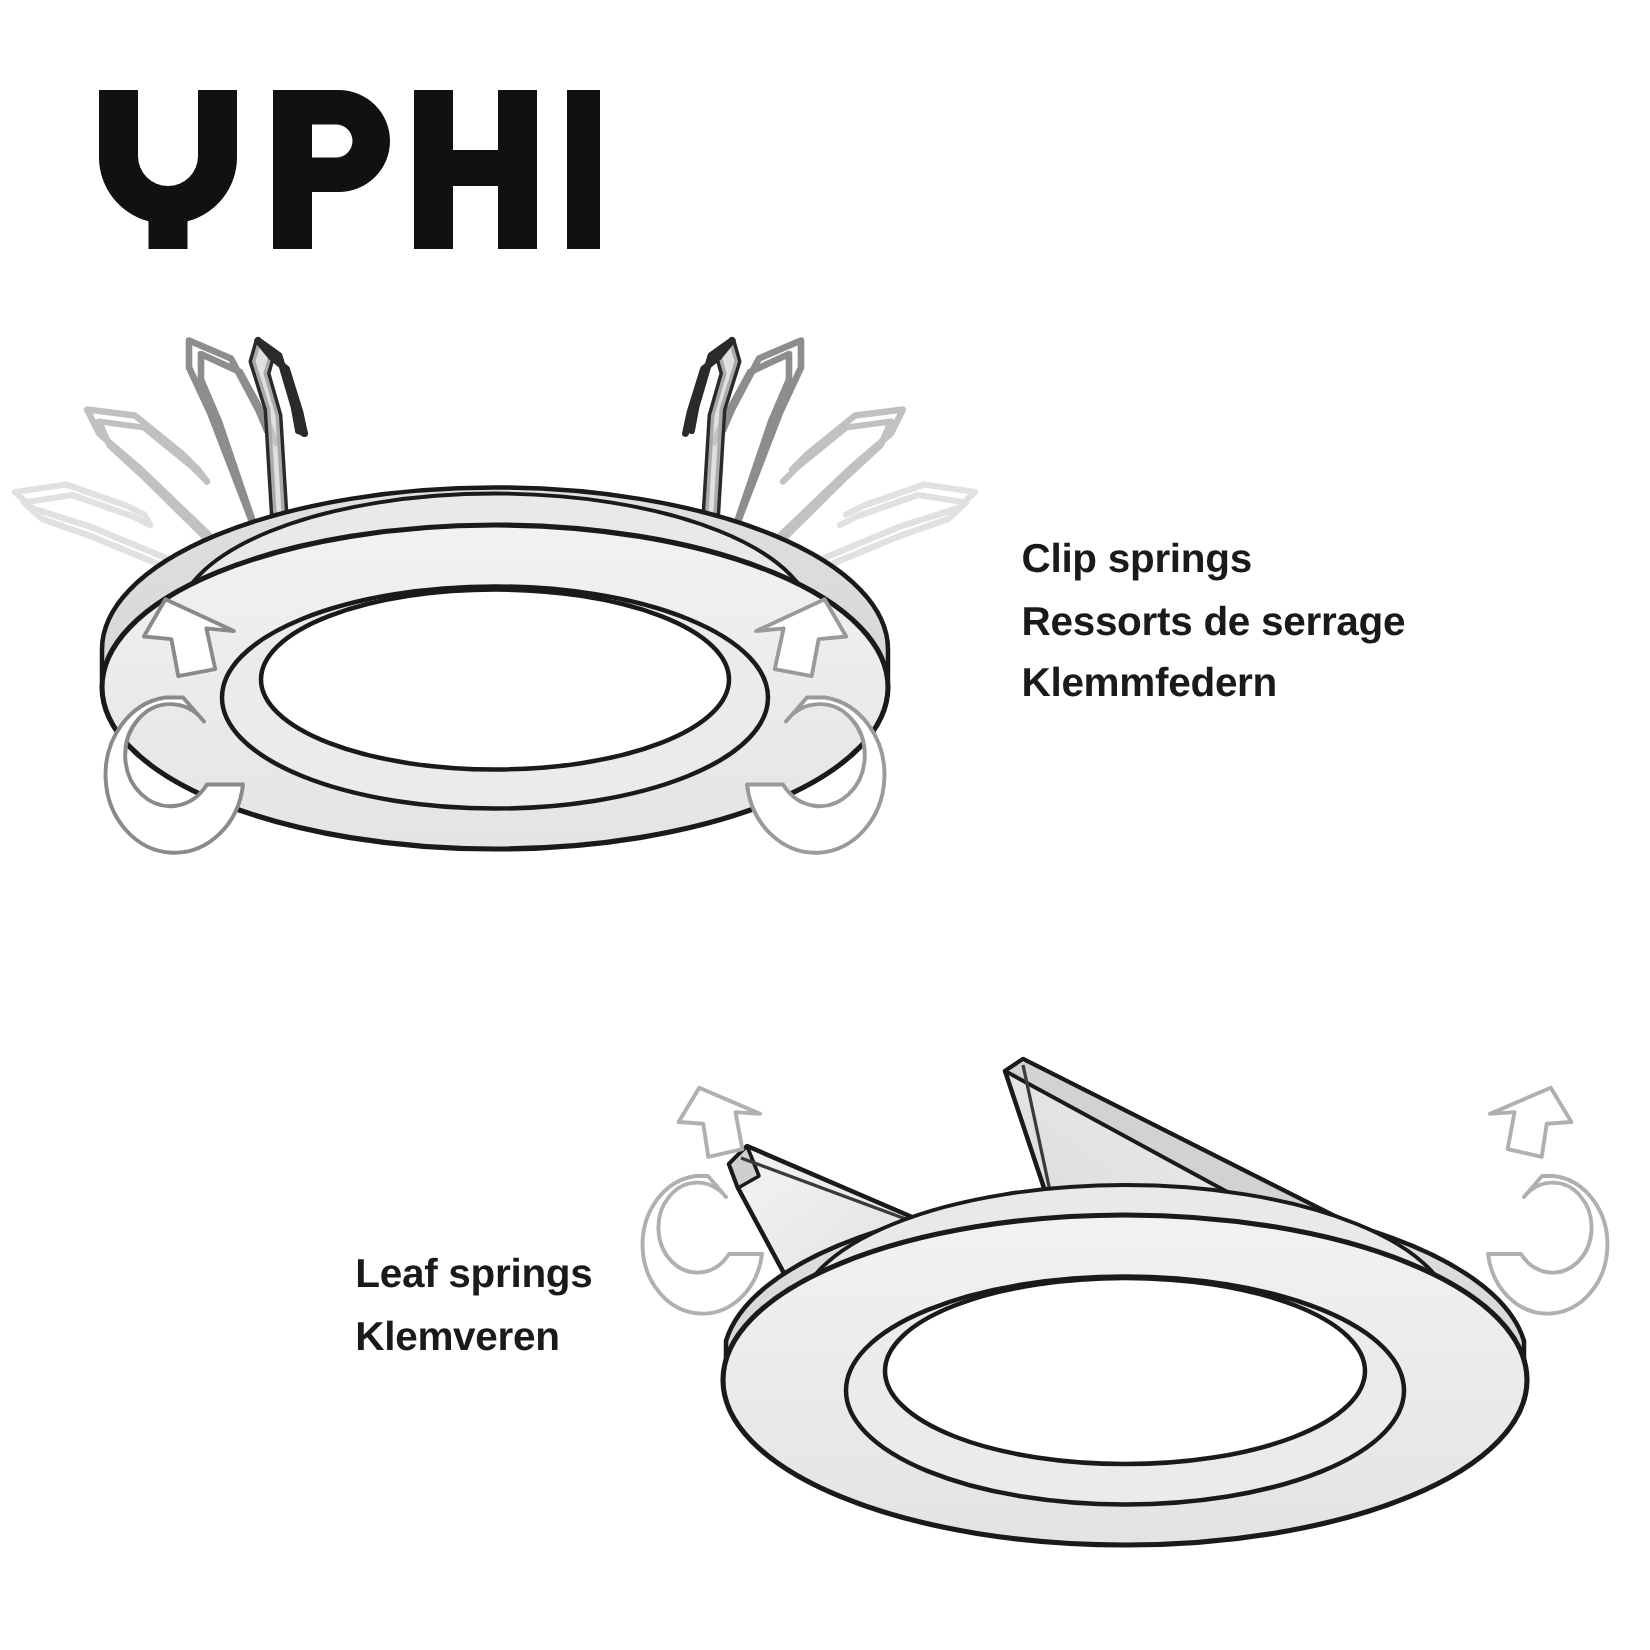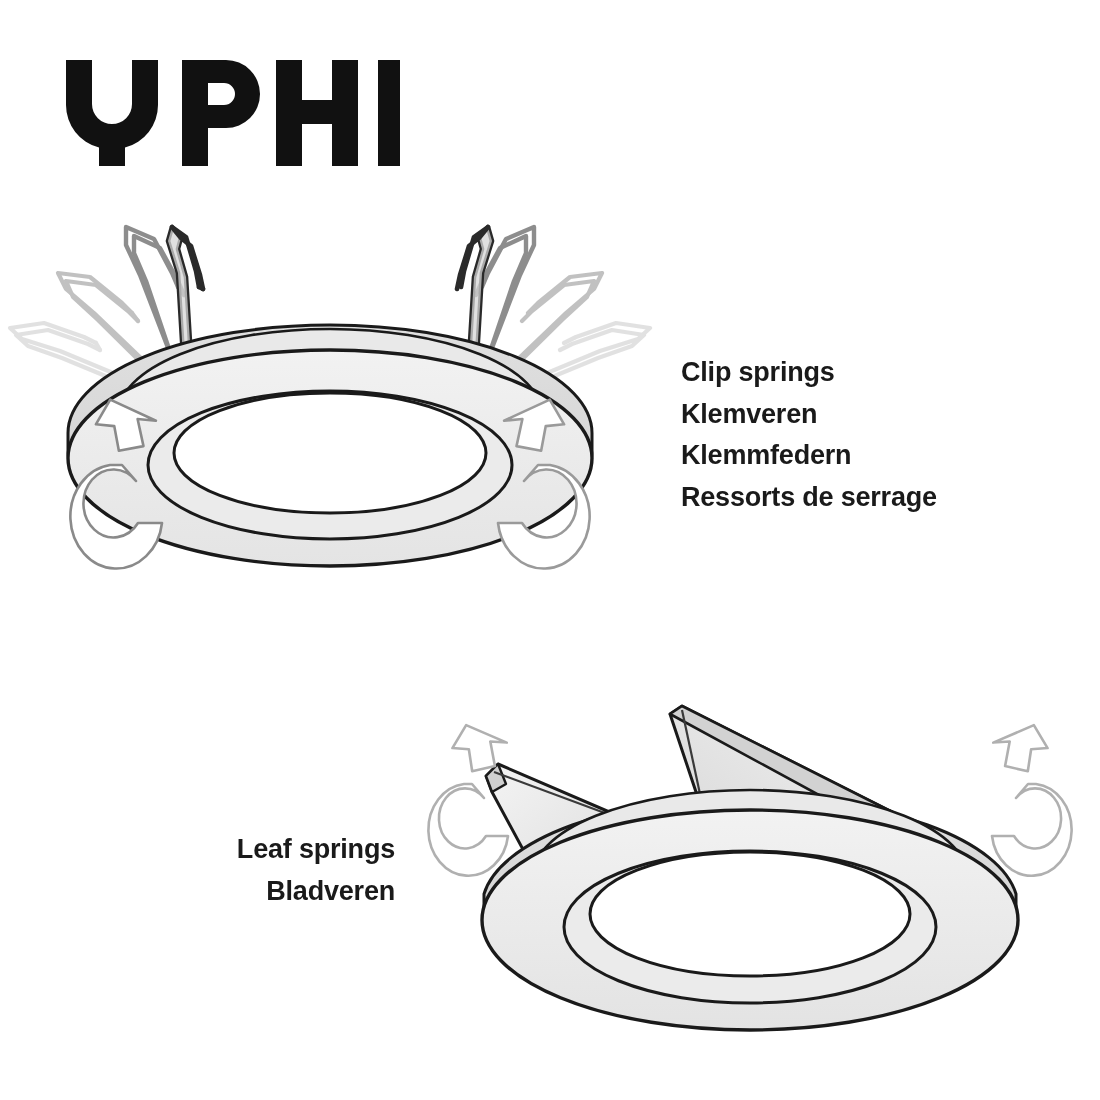--- a/index.html
+++ b/index.html
@@ -45,21 +45,20 @@
     white-space: nowrap;
   }
   .caption.clip {
     left: 681px;
     top: 352px;
     text-align: left;
   }
   .caption.leaf {
     right: 705px;
     top: 829px;
-    text-align: right;
   }
   .caption .line { display: block; }
 
   
   .illus {
     position: absolute;
   }
   .illus svg { display: block; overflow: visible; }
 
   #illus-clip  { left: 0px;   top: 215px; width: 660px; height: 400px; }
@@ -312,23 +311,22 @@
                  l-22 0
                  a26 30 0 1 1 -2 -38
                  l-12 -14 Z" fill="#ffffff" stroke="#b0b0b0" stroke-width="2.6" stroke-linejoin="round"></path>
         <path d="M40 48 l-6 26 l16 -4 l10 20 l20 -12 l-12 -22 l16 -4 Z" transform="rotate(18 52 66)" fill="#ffffff" stroke="#b0b0b0" stroke-width="2.6" stroke-linejoin="round"></path>
       </g>
     </svg>
   </div>
 
   <div class="caption clip">
     <span class="line">Clip springs</span>
-    <span class="line">Klemveren</span>
+    <span class="line">Ressorts de serrage</span>
     <span class="line">Klemmfedern</span>
-    <span class="line">Ressorts de serrage</span>
   </div>
 
   <div class="caption leaf">
     <span class="line">Leaf springs</span>
-    <span class="line">Bladveren</span>
+    <span class="line">Klemveren</span>
   </div>
 
 </div>
 
 </body></html>

